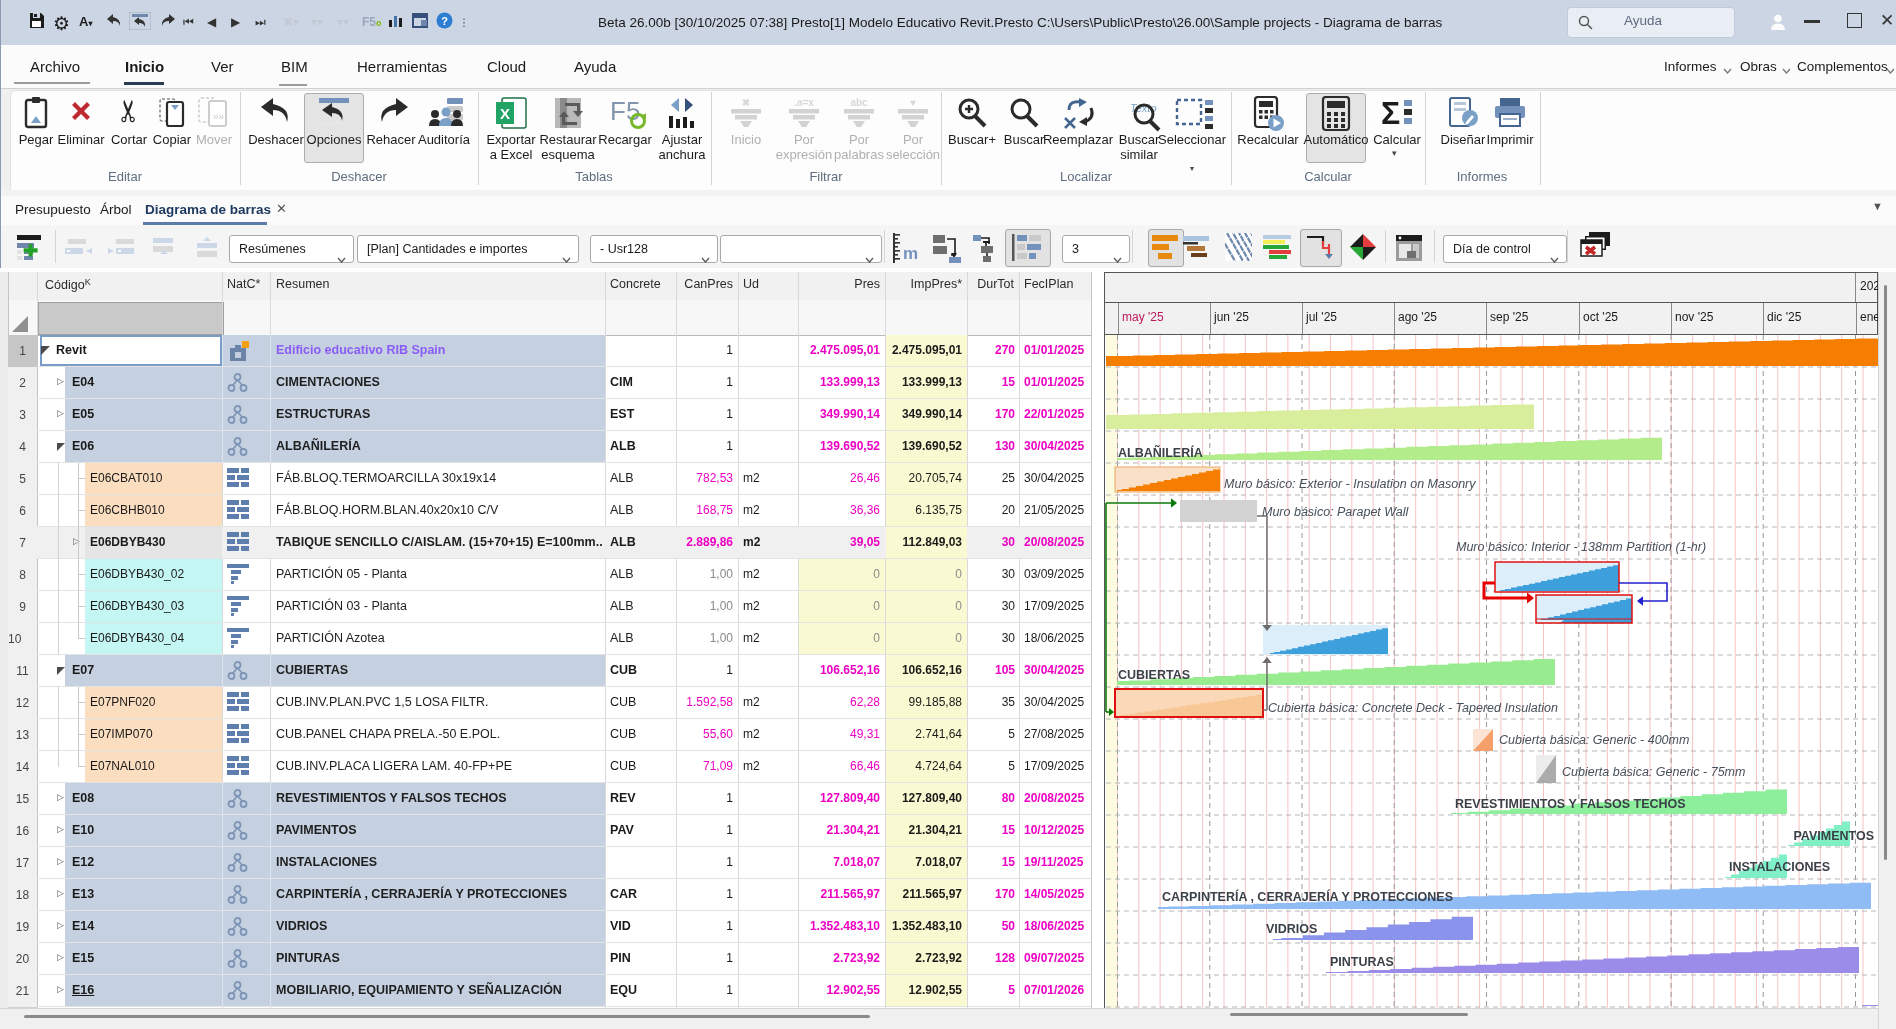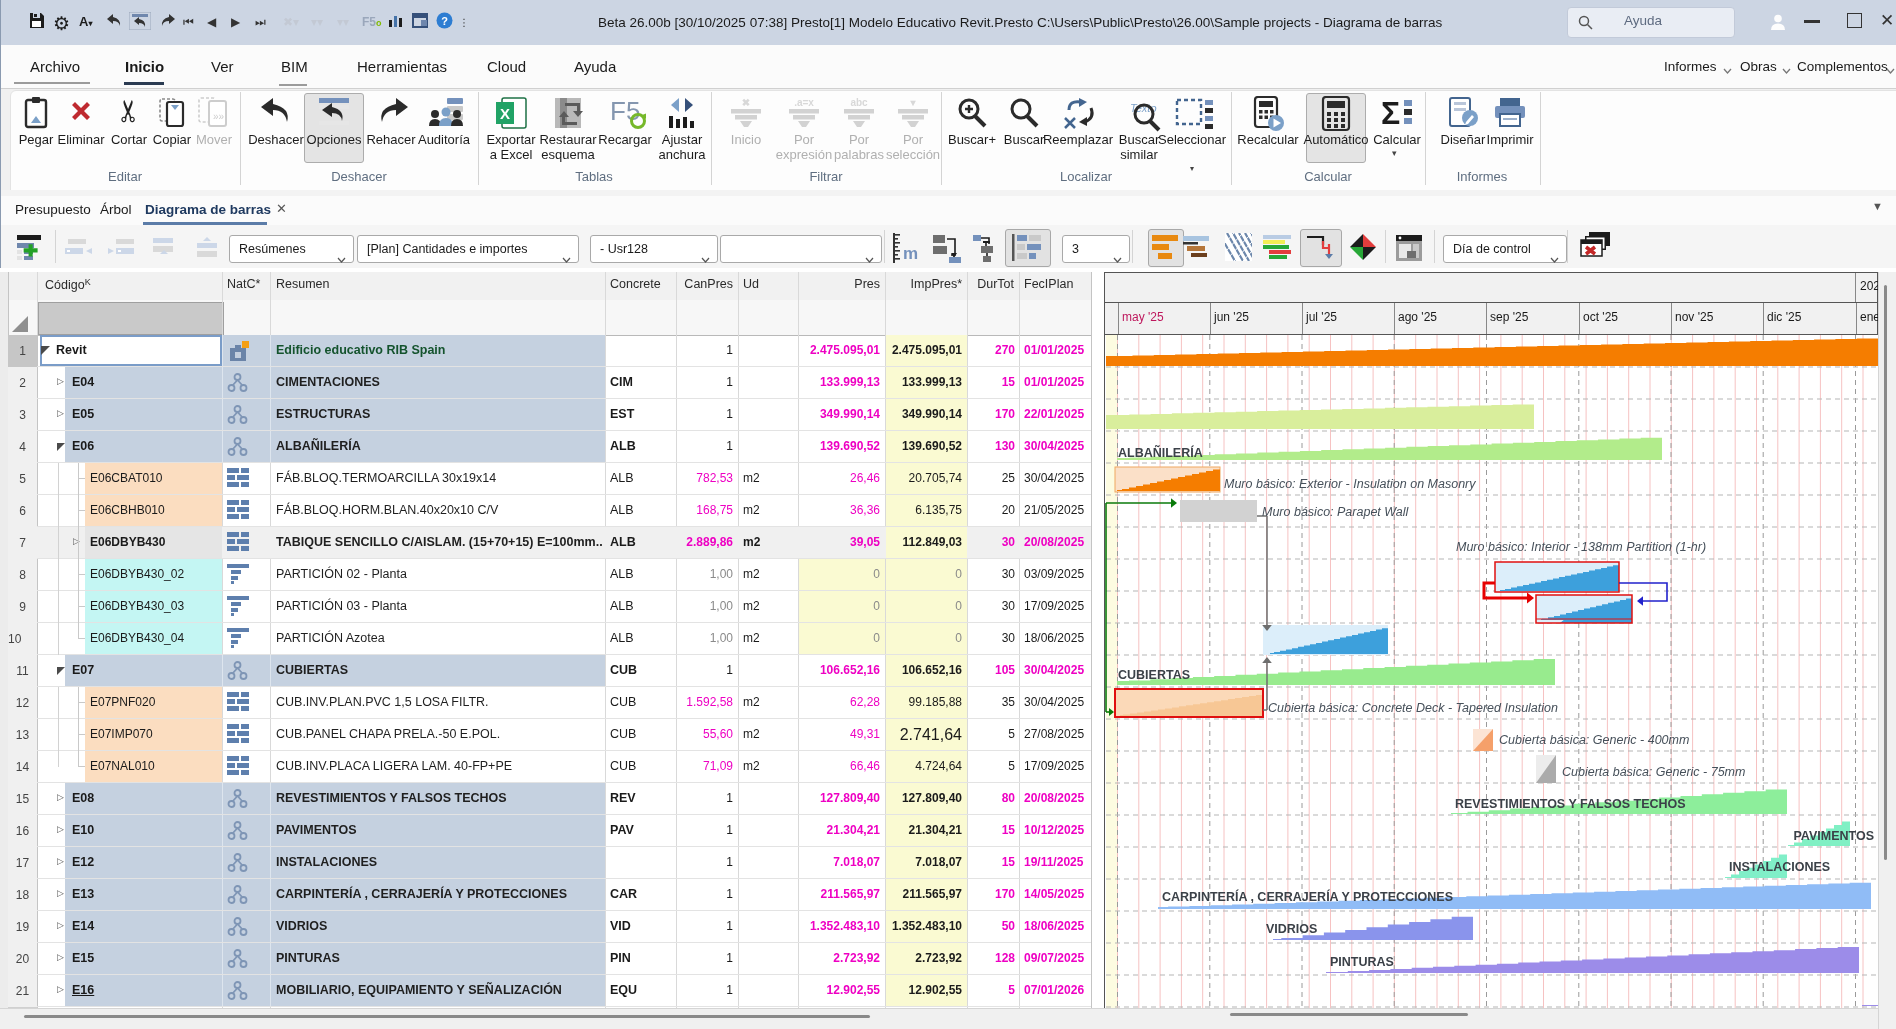--- a/index.html
+++ b/index.html
@@ -513,21 +513,21 @@
 <div style="position:absolute;left:222px;top:335px;width:1px;height:31px;background:#dde5ee;"></div>
 <div style="position:absolute;left:270px;top:335px;width:1px;height:31px;background:#dde5ee;"></div>
 <div style="position:absolute;left:40px;top:335px;width:182px;height:31px;background:#fff;border:2px solid #7a9cc8;box-sizing:border-box;"></div>
 <div style="position:absolute;left:41px;top:346px;width:0;height:0;border-top:9px solid #4a4a4a;border-right:9px solid transparent;"></div>
 <div style="position:absolute;left:56px;top:335px;width:160px;height:32px;font-size:12.5px;font-weight:bold;color:#1a1a1a;line-height:31px;">Revit</div>
 <div style="position:absolute;left:227px;top:340px;width:23px;height:23px;"><svg width="23" height="23" viewBox="0 0 23 23">
       <rect x="15" y="1" width="7" height="7" fill="#f49f16"></rect>
       <path d="M3 8 h5 v-3 h6 v3 h5 v13 h-16 z" fill="#6b84a8"></path>
       <rect x="8" y="12" width="6" height="6" fill="#c3cede"></rect>
     </svg></div>
-<div style="position:absolute;left:276px;top:335px;width:326px;height:32px;font-size:12.5px;font-weight:bold;color:#14532d;line-height:31px;white-space:nowrap;overflow:hidden;">Edificio educativo RIB Spain</div>
+<div style="position:absolute;left:276px;top:335px;width:326px;height:32px;font-size:12.5px;font-weight:bold;color:#8b5cf6;line-height:31px;white-space:nowrap;overflow:hidden;">Edificio educativo RIB Spain</div>
 <div style="position:absolute;left:640px;top:335px;width:93px;height:32px;font-size:12px;color:#1a1a1a;font-weight:normal;text-align:right;line-height:31px;">1</div>
 <div style="position:absolute;left:780px;top:335px;width:100px;height:32px;font-size:12px;color:#ee00c3;font-weight:bold;text-align:right;line-height:31px;">2.475.095,01</div>
 <div style="position:absolute;left:886px;top:335px;width:81px;height:31px;background:#fafad2;"></div>
 <div style="position:absolute;left:862px;top:335px;width:100px;height:32px;font-size:12px;color:#1a1a1a;font-weight:bold;text-align:right;line-height:31px;">2.475.095,01</div>
 <div style="position:absolute;left:955px;top:335px;width:60px;height:32px;font-size:12px;color:#ee00c3;font-weight:bold;text-align:right;line-height:31px;">270</div>
 <div style="position:absolute;left:1024px;top:335px;width:66px;height:32px;font-size:12px;color:#ee00c3;font-weight:bold;line-height:31px;">01/01/2025</div>
 <div style="position:absolute;left:8px;top:367px;width:29px;height:32px;background:#f0f0f0;border-bottom:1px solid #d0d0d0;border-right:1px solid #c4c4c4;font-size:12px;color:#444;text-align:center;line-height:32px;">2</div>
 <div style="position:absolute;left:37px;top:398px;width:1054px;height:1px;background:#e3e3e3;"></div>
 <div style="position:absolute;left:65px;top:367px;width:540px;height:31px;background:#c5d1e0;"></div>
 <div style="position:absolute;left:222px;top:367px;width:1px;height:31px;background:#dde5ee;"></div>
@@ -673,21 +673,21 @@
 <div style="position:absolute;left:78px;top:559px;width:1px;height:32px;background:#c9c9c9;"></div>
 <div style="position:absolute;left:78px;top:574px;width:7px;height:1px;background:#c9c9c9;"></div>
 <div style="position:absolute;left:227px;top:564px;width:23px;height:23px;"><svg width="22" height="20" viewBox="0 0 22 20">
       <g fill="#5e7fad">
         <rect x="0" y="0" width="22" height="4"></rect>
         <rect x="4" y="6" width="10" height="4"></rect>
         <rect x="4" y="12" width="7" height="4"></rect>
         <rect x="4" y="17" width="3" height="3"></rect>
       </g>
     </svg></div>
-<div style="position:absolute;left:276px;top:559px;width:326px;height:32px;font-size:12.5px;font-weight:normal;color:#1f1f1f;line-height:31px;white-space:nowrap;overflow:hidden;">PARTICIÓN 02 - Planta</div>
+<div style="position:absolute;left:276px;top:559px;width:326px;height:32px;font-size:12.5px;font-weight:normal;color:#1f1f1f;line-height:31px;white-space:nowrap;overflow:hidden;">PARTICIÓN 05 - Planta</div>
 <div style="position:absolute;left:610px;top:559px;width:60px;height:32px;font-size:12.5px;font-weight:normal;color:#1a1a1a;line-height:31px;">ALB</div>
 <div style="position:absolute;left:640px;top:559px;width:93px;height:32px;font-size:12px;color:#8a8a8a;font-weight:normal;text-align:right;line-height:31px;">1,00</div>
 <div style="position:absolute;left:743px;top:559px;width:40px;height:32px;font-size:12px;font-weight:normal;color:#1a1a1a;line-height:31px;">m2</div>
 <div style="position:absolute;left:799px;top:559px;width:86px;height:31px;background:#fafad2;"></div>
 <div style="position:absolute;left:780px;top:559px;width:100px;height:32px;font-size:12px;color:#8a8a8a;text-align:right;line-height:31px;">0</div>
 <div style="position:absolute;left:886px;top:559px;width:81px;height:31px;background:#fafad2;"></div>
 <div style="position:absolute;left:862px;top:559px;width:100px;height:32px;font-size:12px;color:#8a8a8a;font-weight:normal;text-align:right;line-height:31px;">0</div>
 <div style="position:absolute;left:955px;top:559px;width:60px;height:32px;font-size:12px;color:#1a1a1a;font-weight:normal;text-align:right;line-height:31px;">30</div>
 <div style="position:absolute;left:1024px;top:559px;width:66px;height:32px;font-size:12px;color:#1a1a1a;font-weight:normal;line-height:31px;">03/09/2025</div>
 <div style="position:absolute;left:8px;top:591px;width:29px;height:32px;background:#f0f0f0;border-bottom:1px solid #d0d0d0;border-right:1px solid #c4c4c4;font-size:12px;color:#444;text-align:center;line-height:32px;">9</div>
@@ -799,21 +799,21 @@
         <rect x="0" y="14" width="12" height="5"></rect>
         <rect x="14" y="14" width="8" height="5"></rect>
       </g>
     </svg></div>
 <div style="position:absolute;left:276px;top:719px;width:326px;height:32px;font-size:12.5px;font-weight:normal;color:#1f1f1f;line-height:31px;white-space:nowrap;overflow:hidden;">CUB.PANEL CHAPA PRELA.-50 E.POL.</div>
 <div style="position:absolute;left:610px;top:719px;width:60px;height:32px;font-size:12.5px;font-weight:normal;color:#1a1a1a;line-height:31px;">CUB</div>
 <div style="position:absolute;left:640px;top:719px;width:93px;height:32px;font-size:12px;color:#ee00c3;font-weight:normal;text-align:right;line-height:31px;">55,60</div>
 <div style="position:absolute;left:743px;top:719px;width:40px;height:32px;font-size:12px;font-weight:normal;color:#1a1a1a;line-height:31px;">m2</div>
 <div style="position:absolute;left:780px;top:719px;width:100px;height:32px;font-size:12px;color:#ee00c3;font-weight:normal;text-align:right;line-height:31px;">49,31</div>
 <div style="position:absolute;left:886px;top:719px;width:81px;height:31px;background:#fafad2;"></div>
-<div style="position:absolute;left:862px;top:719px;width:100px;height:32px;font-size:16px;color:#1a1a1a;font-weight:normal;text-align:right;line-height:31px;">2.741,64</div>
+<div style="position:absolute;left:862px;top:719px;width:100px;height:32px;font-size:12px;color:#1a1a1a;font-weight:normal;text-align:right;line-height:31px;">2.741,64</div>
 <div style="position:absolute;left:955px;top:719px;width:60px;height:32px;font-size:12px;color:#1a1a1a;font-weight:normal;text-align:right;line-height:31px;">5</div>
 <div style="position:absolute;left:1024px;top:719px;width:66px;height:32px;font-size:12px;color:#1a1a1a;font-weight:normal;line-height:31px;">27/08/2025</div>
 <div style="position:absolute;left:8px;top:751px;width:29px;height:32px;background:#f0f0f0;border-bottom:1px solid #d0d0d0;border-right:1px solid #c4c4c4;font-size:12px;color:#444;text-align:center;line-height:32px;">14</div>
 <div style="position:absolute;left:37px;top:782px;width:1054px;height:1px;background:#e3e3e3;"></div>
 <div style="position:absolute;left:85px;top:751px;width:137px;height:31px;background:#fbddc0;"></div>
 <div style="position:absolute;left:90px;top:751px;width:132px;height:32px;font-size:12px;font-weight:normal;color:#1a1a1a;line-height:31px;">E07NAL010</div>
 <div style="position:absolute;left:78px;top:751px;width:1px;height:16px;background:#c9c9c9;"></div>
 <div style="position:absolute;left:78px;top:766px;width:7px;height:1px;background:#c9c9c9;"></div>
 <div style="position:absolute;left:227px;top:756px;width:23px;height:23px;"><svg width="22" height="20" viewBox="0 0 22 20">
       <g fill="#5e7fad">

